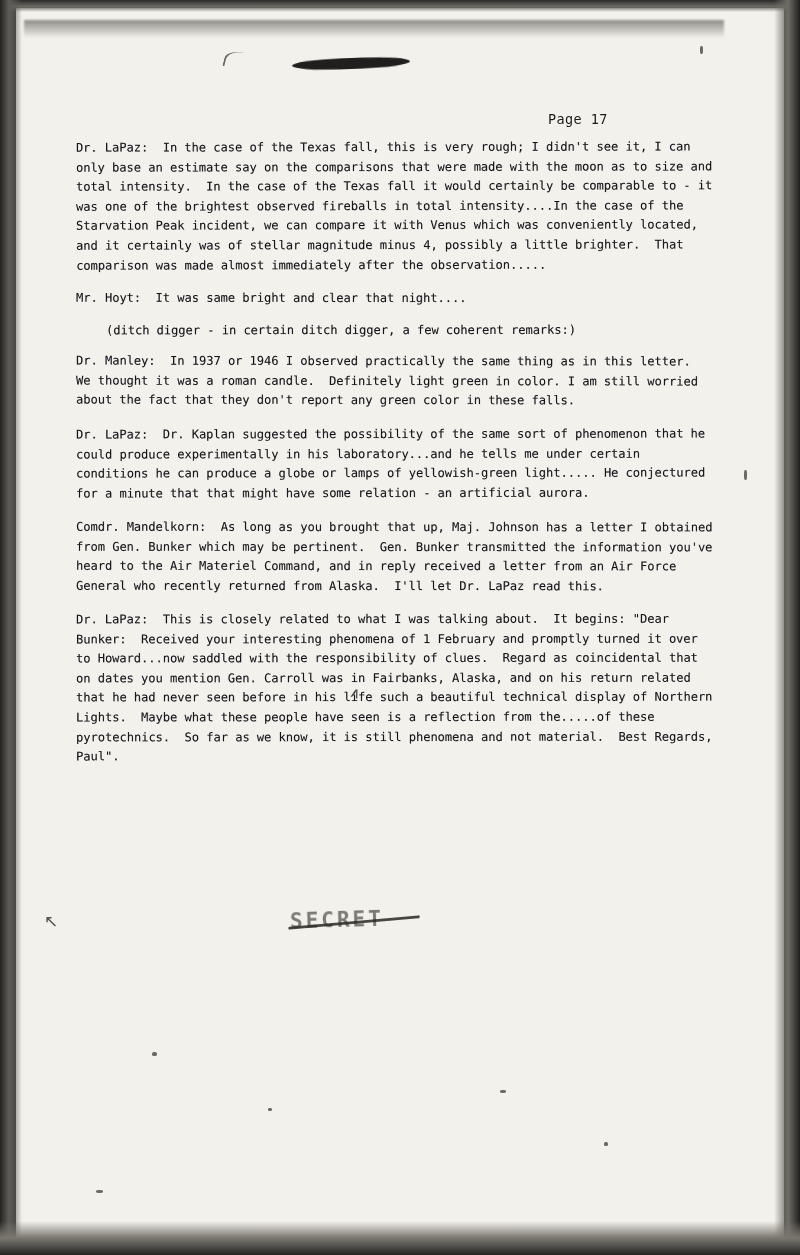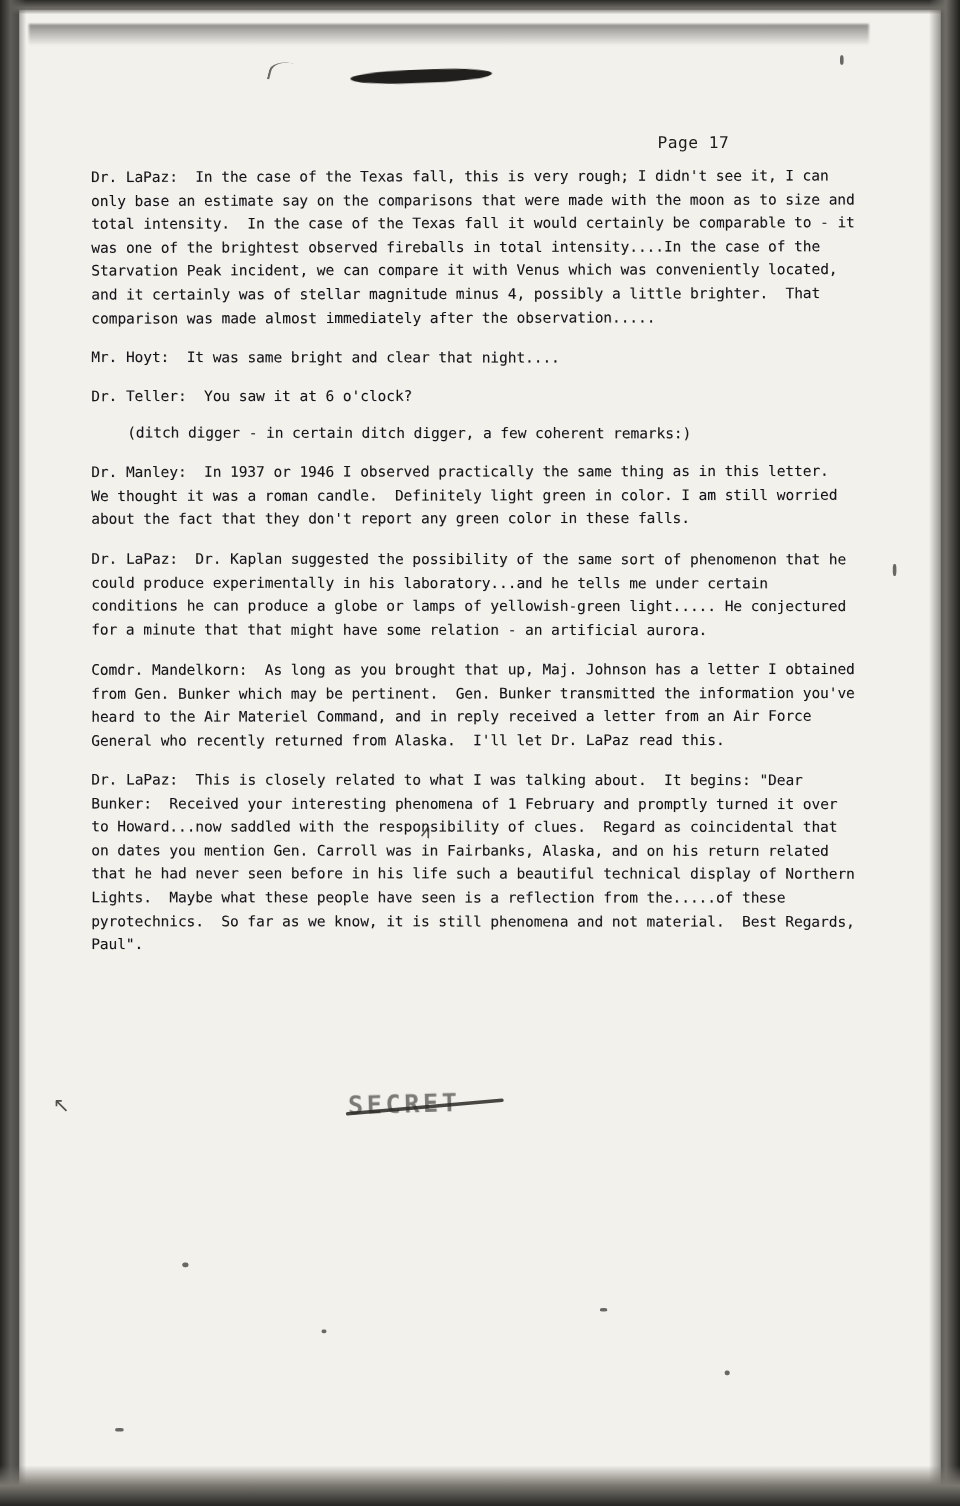--- a/index.html
+++ b/index.html
@@ -205,21 +205,20 @@
   <div class="speck" style="left:744px;top:470px;width:3px;height:10px;"></div>
   <div class="speck" style="left:96px;top:1190px;width:7px;height:3px;"></div>
 
   <div id="doc">
 
     <div id="page-number">Page 17</div>
 
     <div id="body-text">
       <p class="para">Dr. LaPaz:  In the case of the Texas fall, this is very rough; I didn't see it, I can only base an estimate say on the comparisons that were made with the moon as to size and total intensity.  In the case of the Texas fall it would certainly be comparable to - it was one of the brightest observed fireballs in total intensity....In the case of the Starvation Peak incident, we can compare it with Venus which was conveniently located, and it certainly was of stellar magnitude minus 4, possibly a little brighter.  That comparison was made almost immediately after the observation.....</p>
       <p class="para tight">Mr. Hoyt:  It was same bright and clear that night....</p>
-      <p class="para tight">Dr. Teller:  You saw it at 6 o'clock?</p>
       <p class="para indent tight">(ditch digger - in certain ditch digger, a few coherent remarks:)</p>
       <p class="para">Dr. Manley:  In 1937 or 1946 I observed practically the same thing as in this letter.  We thought it was a roman candle.  Definitely light green in color. I am still worried about the fact that they don't report any green color in these falls.</p>
       <p class="para">Dr. LaPaz:  Dr. Kaplan suggested the possibility of the same sort of phenomenon that he could produce experimentally in his laboratory...and he tells me under certain conditions he can produce a globe or lamps of yellowish-green light..... He conjectured for a minute that that might have some relation - an artificial aurora.</p>
       <p class="para">Comdr. Mandelkorn:  As long as you brought that up, Maj. Johnson has a letter I obtained from Gen. Bunker which may be pertinent.  Gen. Bunker transmitted the information you've heard to the Air Materiel Command, and in reply received a letter from an Air Force General who recently returned from Alaska.  I'll let Dr. LaPaz read this.</p>
       <p class="para">Dr. LaPaz:  This is closely related to what I was talking about.  It begins: "Dear Bunker:  Received your interesting phenomena of 1 February and promptly turned it over to Howard...now saddled with the responsibility of clues.  Regard as coincidental that on dates you mention Gen. Carroll was in Fairbanks, Alaska, and on his return related that he had never seen before in his life such a beautiful technical display of Northern Lights.  Maybe what these people have seen is a reflection from the.....of these pyrotechnics.  So far as we know, it is still phenomena and not material.  Best Regards, Paul".</p>
     </div>
 
     <div id="classification-stamp">SECRET</div>
     <div id="stamp-strike"></div>
 

